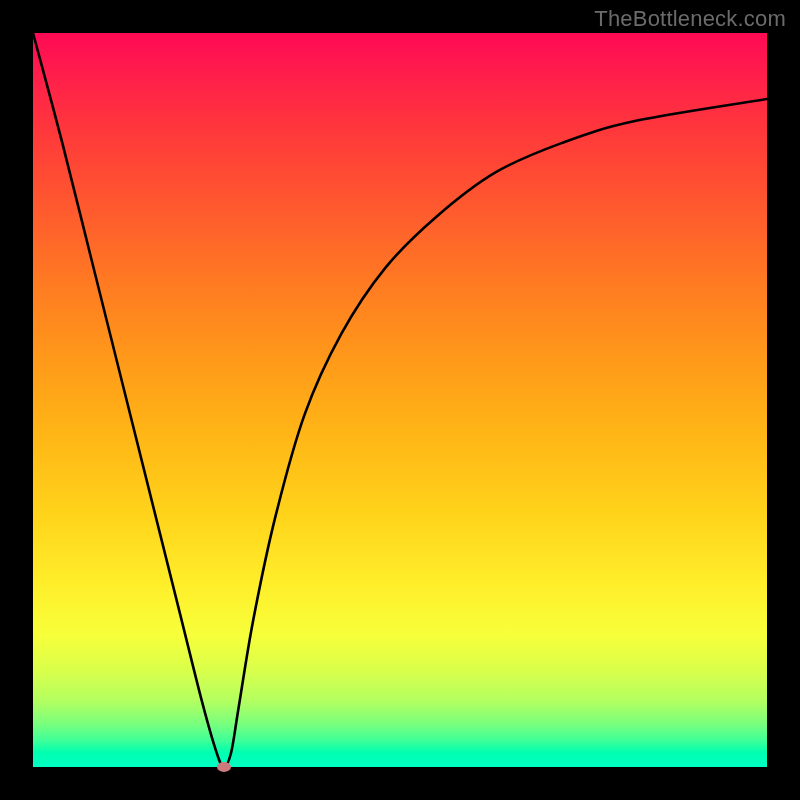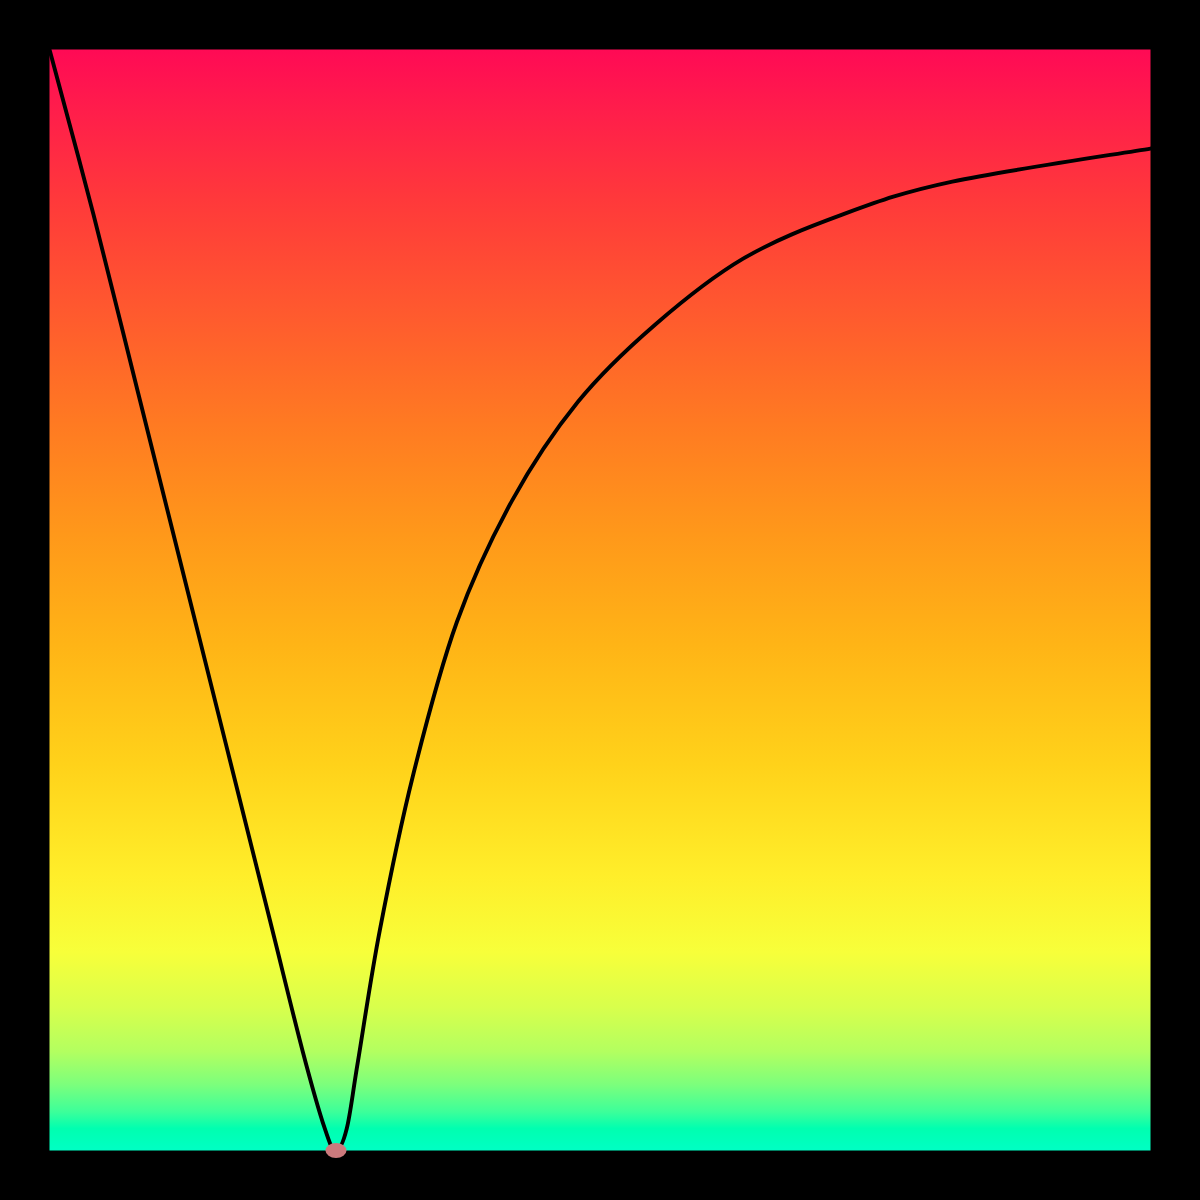--- a/index.html
+++ b/index.html
@@ -77,13 +77,14 @@
 
 <div class="frame">
 
   <div class="plot-area">
     <svg class="curve" viewBox="0 0 734 734" preserveAspectRatio="none">
       <path id="curve-path" fill="none" stroke="#000000" stroke-width="2.6" stroke-linecap="round" stroke-linejoin="round" d="M 0,0 C 4.8933333333333335,18.350000000000005 19.57333333333333,72.17666666666668 29.36,110.10000000000002 C 39.14666666666667,148.02333333333337 48.93333333333333,188.39333333333337 58.72,227.54000000000002 C 68.50666666666666,266.68666666666667 78.29333333333334,305.8333333333333 88.08,344.97999999999996 C 97.86666666666666,384.1266666666666 107.65333333333334,423.2733333333333 117.44,462.42 C 127.22666666666666,501.5666666666667 138.23666666666668,545.6066666666667 146.8,579.86 C 155.36333333333334,614.1133333333333 162.70333333333332,644.6966666666667 168.82,667.94 C 174.93666666666667,691.1833333333334 179.82999999999998,708.3100000000001 183.5,719.32 C 187.17000000000002,730.33 188.39333333333335,734 190.84,734 C 193.28666666666666,734 195.73333333333335,729.1066666666667 198.18,719.32 C 200.62666666666667,709.5333333333334 201.85000000000002,697.3 205.52,675.28 C 209.19,653.26 214.08333333333331,619.0066666666667 220.2,587.2 C 226.31666666666666,555.3933333333334 233.65666666666667,518.6933333333333 242.22,484.43999999999994 C 250.78333333333333,450.1866666666666 260.57,412.2633333333333 271.58,381.68 C 282.59,351.0966666666667 294.8233333333333,325.4066666666667 308.28,300.94 C 321.7366666666666,276.4733333333333 336.41666666666663,254.45333333333326 352.32,234.87999999999994 C 368.22333333333336,215.30666666666662 385.35,199.40333333333334 403.70000000000005,183.5 C 422.05000000000007,167.59666666666666 441.62333333333333,151.69333333333324 462.42,139.45999999999992 C 483.2166666666667,127.22666666666659 505.2366666666667,118.66333333333334 528.48,110.10000000000002 C 551.7233333333334,101.5366666666667 567.6266666666667,95.42000000000006 601.88,88.08000000000004 C 636.1333333333333,80.74000000000002 711.98,69.72999999999996 734,66.05999999999995"></path>
     </svg>
     <div class="minimum-dot" id="min-dot" style="left: 190.84px; top: 734px; background: rgb(204, 122, 125);"></div>
   </div>
 
+  <div class="watermark">TheBottleneck.com</div>
 </div>
 
 </body></html>

